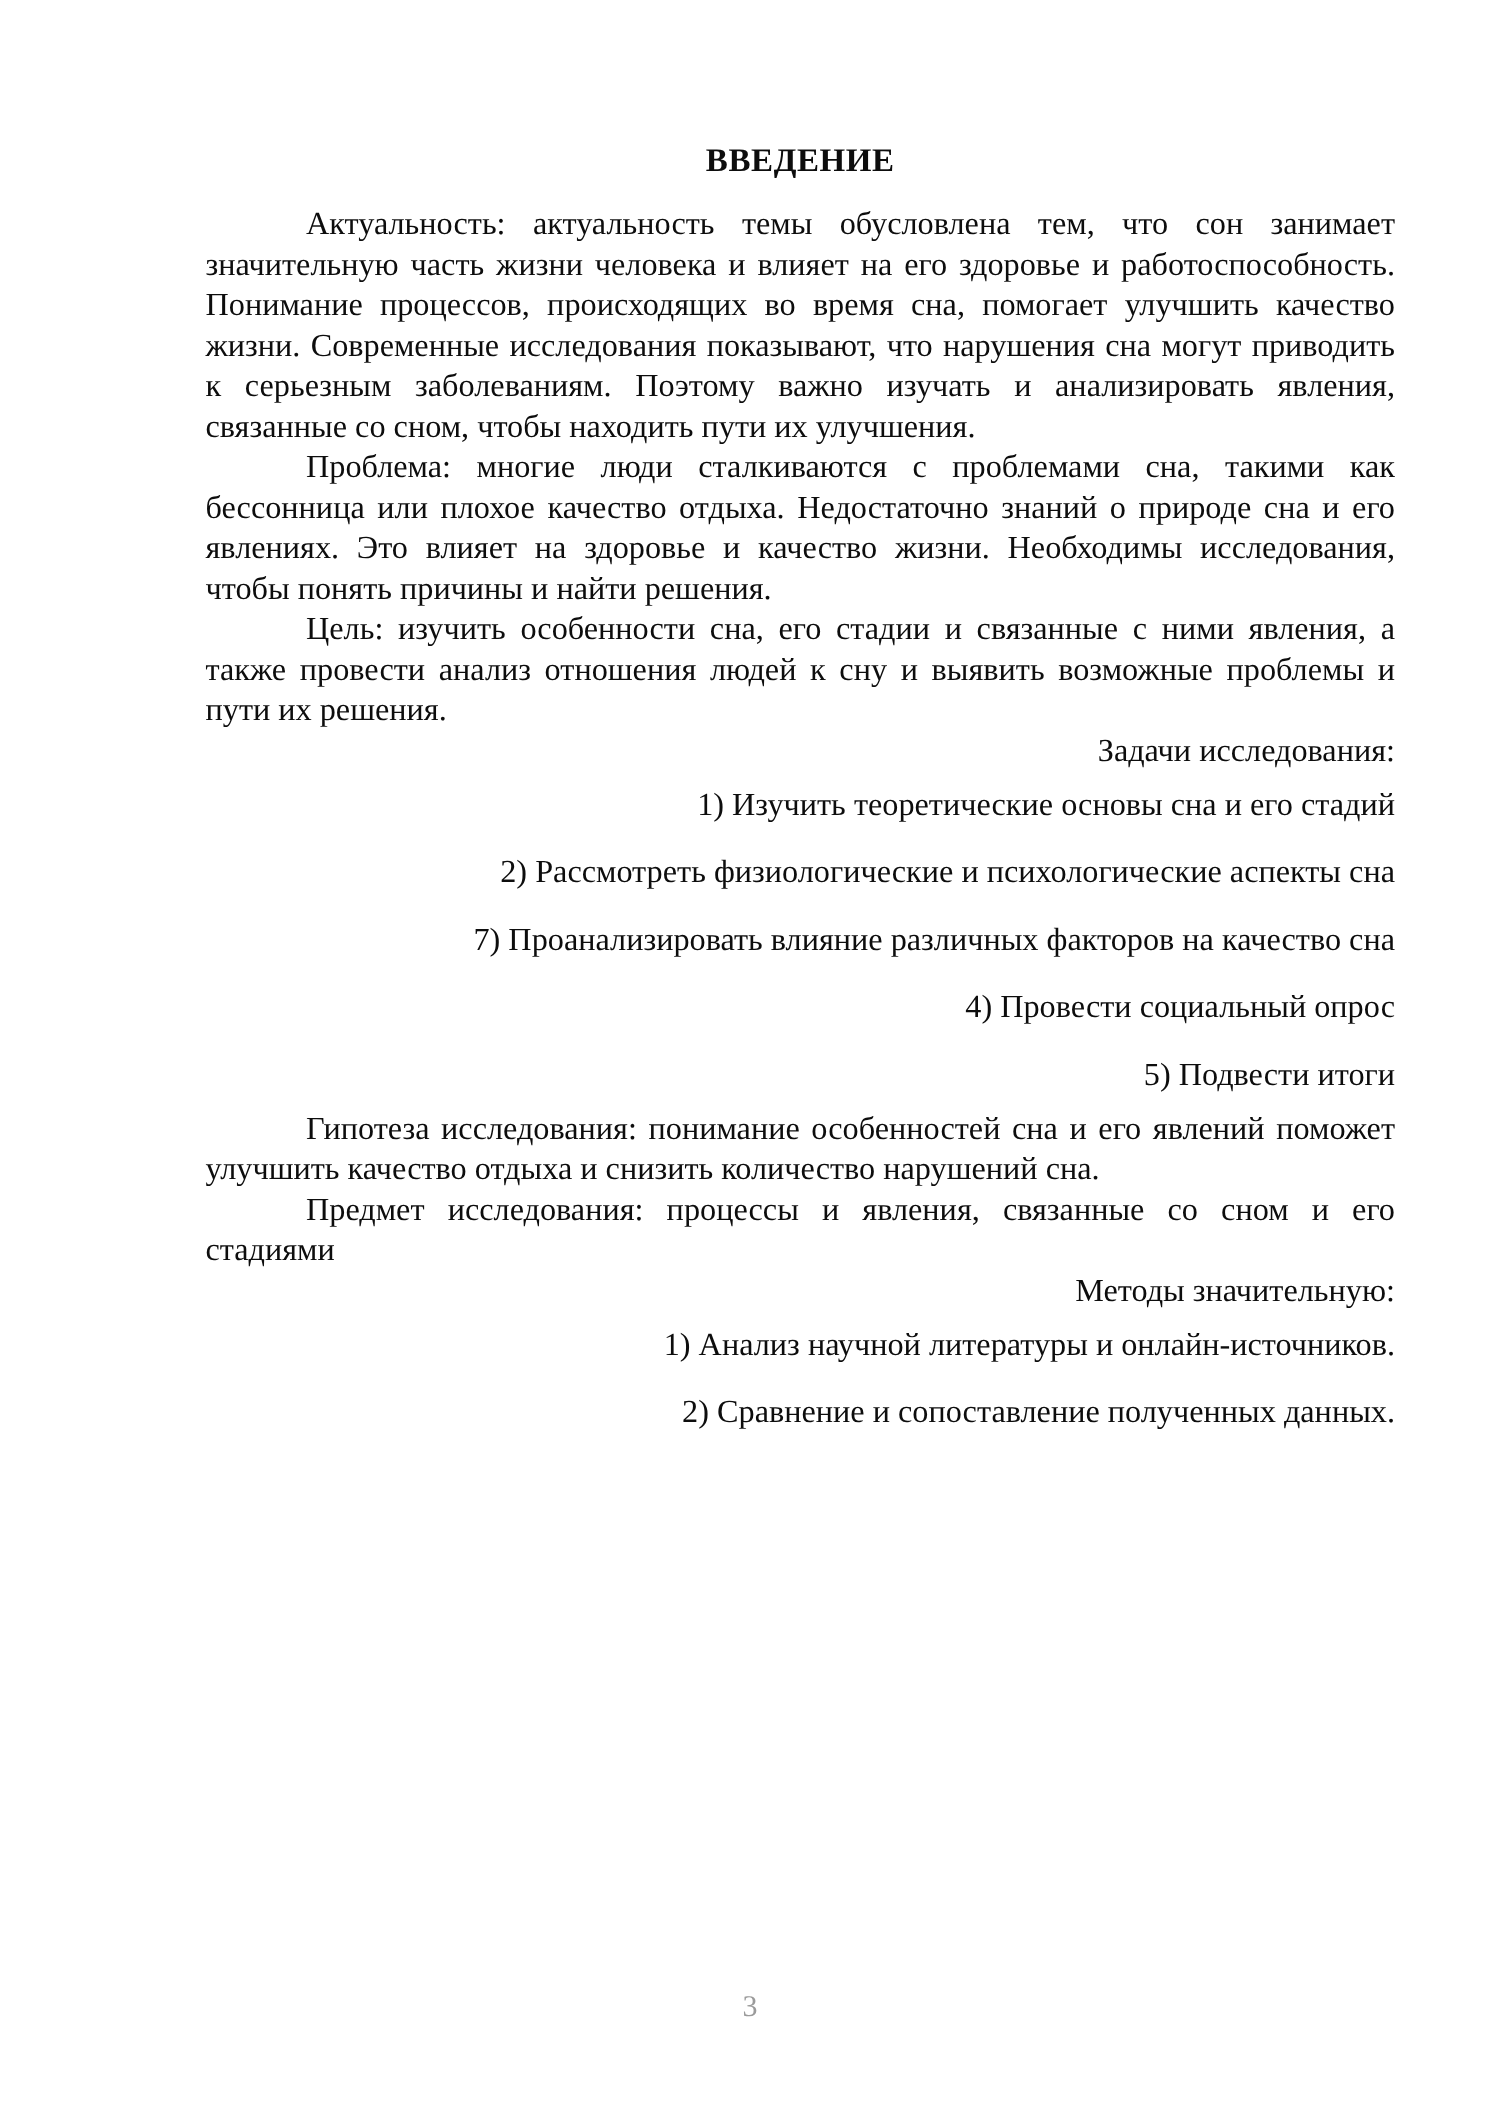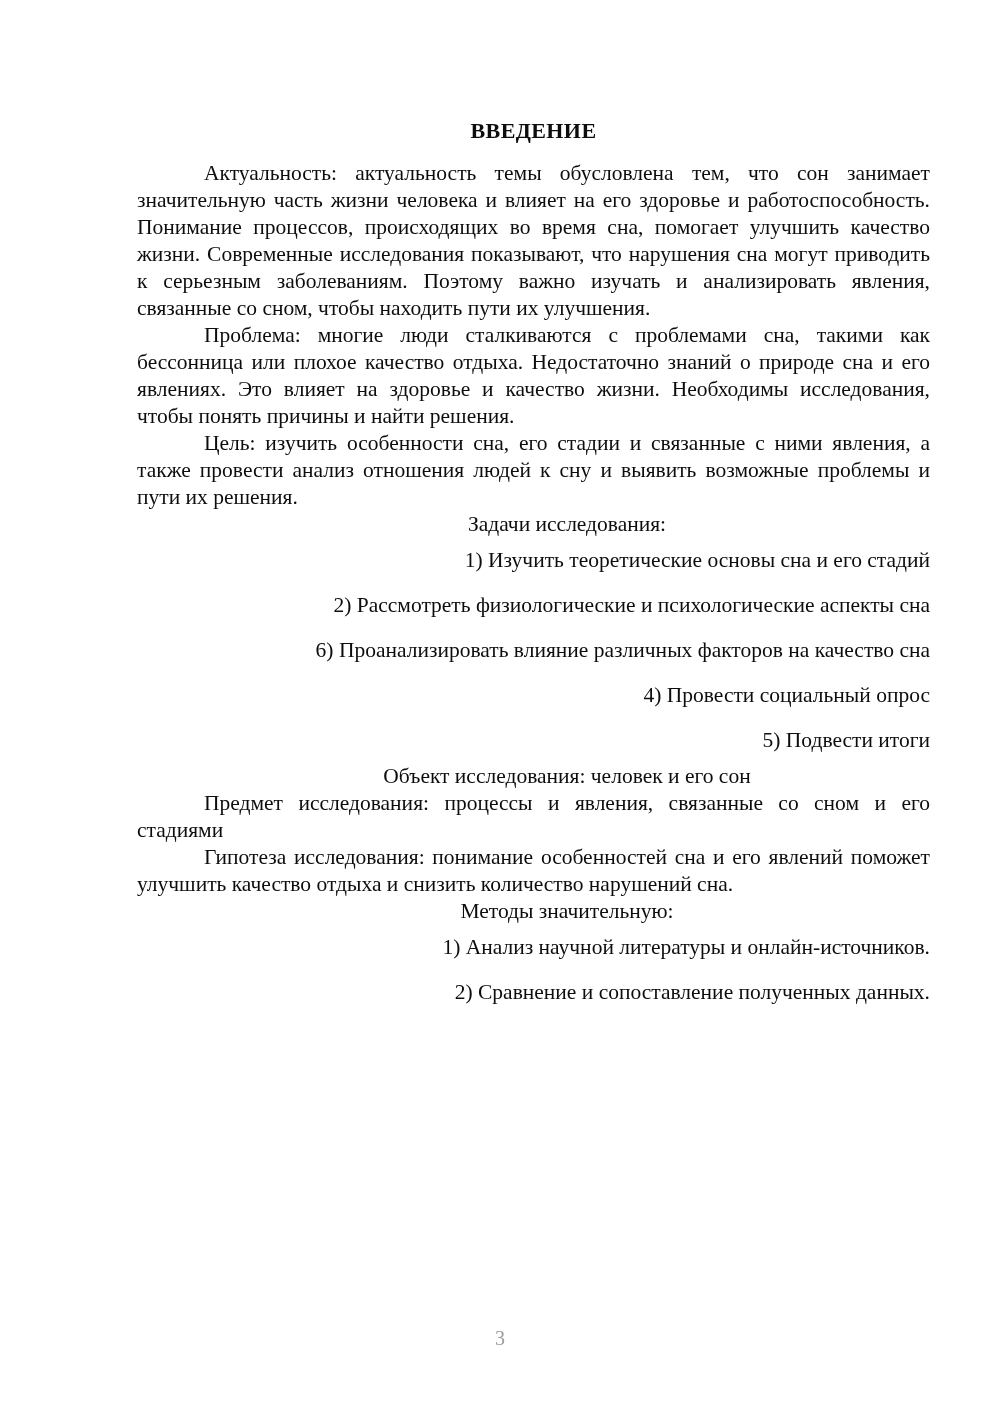--- a/index.html
+++ b/index.html
@@ -23,39 +23,39 @@
     left: 137px;
     top: 0;
     width: 793px;
   }
   .doc-title {
     text-align: center;
     font-weight: bold;
     font-size: 22px;
     letter-spacing: 0.4px;
     margin: 0;
-    padding-top: 116px;
+    padding-top: 92px;
     padding-bottom: 0;
     line-height: 30px;
   }
   .para {
     font-size: 21.5px;
     line-height: 27px;
     text-align: justify;
     text-justify: inter-word;
     text-indent: 67px;
     margin: 0;
     padding: 0;
     hyphens: none;
   }
   .para.first {
     margin-top: 14px;
   }
   .para.nojust {
-    text-align: center;
+    text-align: right;
   }
   .list-item {
     font-size: 21.5px;
     line-height: 45px;
     text-align: right;
     text-indent: 0;
     margin: 0;
     padding-left: 37px;
   }
   .page-number {
@@ -78,26 +78,25 @@
 
     <h1 class="doc-title">ВВЕДЕНИЕ</h1>
 
     <div id="blocks-container">
         <p class="para first">Актуальность: актуальность темы обусловлена тем, что сон занимает значительную часть жизни человека и влияет на его здоровье и работоспособность. Понимание процессов, происходящих во время сна, помогает улучшить качество жизни. Современные исследования показывают, что нарушения сна могут приводить к серьезным заболеваниям. Поэтому важно изучать и анализировать явления, связанные со сном, чтобы находить пути их улучшения.</p>
         <p class="para">Проблема: многие люди сталкиваются с проблемами сна, такими как бессонница или плохое качество отдыха. Недостаточно знаний о природе сна и его явлениях. Это влияет на здоровье и качество жизни. Необходимы исследования, чтобы понять причины и найти решения.</p>
         <p class="para">Цель: изучить особенности сна, его стадии и связанные с ними явления, а также провести анализ отношения людей к сну и выявить возможные проблемы и пути их решения.</p>
         <p class="para nojust">Задачи исследования:</p>
         <p class="list-item">1) Изучить теоретические основы сна и его стадий</p>
         <p class="list-item">2) Рассмотреть физиологические и психологические аспекты сна</p>
-        <p class="list-item">6) Проанализировать влияние различных факторов на качество сна</p>
+        <p class="list-item">7) Проанализировать влияние различных факторов на качество сна</p>
         <p class="list-item">4) Провести социальный опрос</p>
         <p class="list-item">5) Подвести итоги</p>
-        <p class="para nojust">Объект исследования: человек и его сон</p>
+        <p class="para">Гипотеза исследования: понимание особенностей сна и его явлений поможет улучшить качество отдыха и снизить количество нарушений сна.</p>
         <p class="para">Предмет исследования: процессы и явления, связанные со сном и его стадиями</p>
-        <p class="para">Гипотеза исследования: понимание особенностей сна и его явлений поможет улучшить качество отдыха и снизить количество нарушений сна.</p>
         <p class="para nojust">Методы значительную:</p>
         <p class="list-item">1) Анализ научной литературы и онлайн-источников.</p>
         <p class="list-item">2) Сравнение и сопоставление полученных данных.</p>
       </div>
 
   </div>
 
   <div class="page-number">3</div>
 
 </div>

